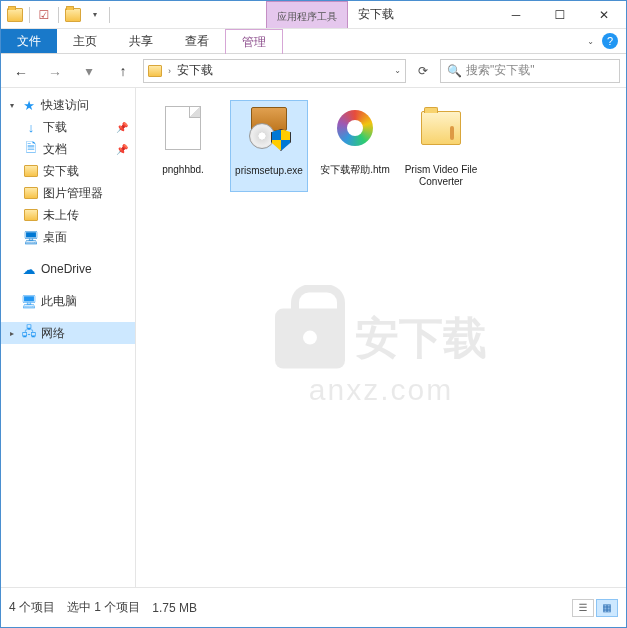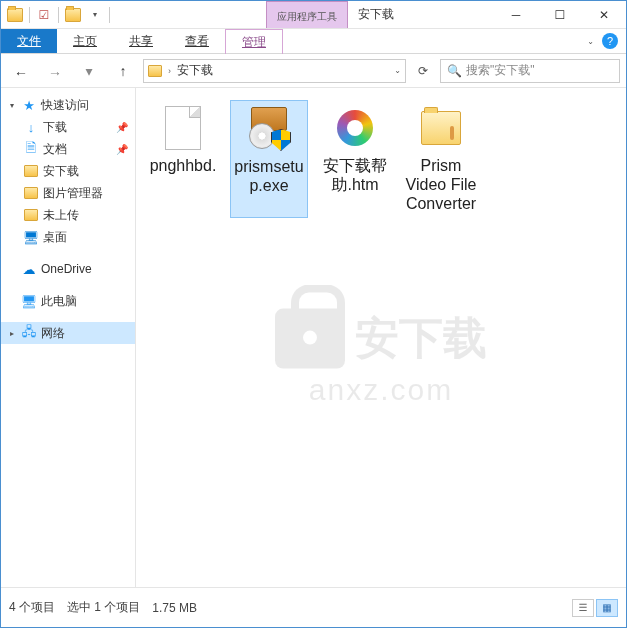--- a/index.html
+++ b/index.html
@@ -12,21 +12,21 @@
 .check-ico { color: #c0504d; font-size: 12px; }
 .divider { width: 1px; height: 16px; background: #ccc; margin: 0 2px; }
 .dropdown-arrow { font-size: 8px; color: #555; }
 .title-tabs { display: flex; height: 100%; margin-left: 150px; }
 .title-tab { padding: 4px 10px 0; border: 1px solid #d6a6d6; border-bottom: none; background: #f8e8f8; font-size: 10px; color: #555; display: flex; align-items: center; }
 .title-tab.hl { background: #e5c7ed; border-color: #c48fc4; }
 .title-text { margin-left: 10px; font-size: 12px; color: #333; }
 .wincontrols { margin-left: auto; display: flex; }
 .winbtn { width: 44px; height: 28px; display: flex; align-items: center; justify-content: center; color: #333; font-size: 12px; }
 .ribbon-row { height: 25px; display: flex; align-items: stretch; background: #fff; border-bottom: 1px solid #d8d8d8; position: relative; }
-.ribbon-tab { padding: 12px 16px; display: flex; align-items: center; font-size: 12px; color: #333; text-decoration: underline; }
+.ribbon-tab { padding: 12px 16px; display: flex; align-items: center; font-size: 12px; color: #333; }
 .ribbon-tab.file { background: #1979ca; color: #fff; }
 .ribbon-tab.app { color: #8a4a8a; border-top: 1px solid #d6a6d6; border-left: 1px solid #d6a6d6; border-right: 1px solid #d6a6d6; }
 .ribbon-right { margin-left: auto; display: flex; align-items: center; gap: 8px; padding-right: 8px; }
 .help-ico { width: 16px; height: 16px; border-radius: 50%; background: #2196f3; color: #fff; display: flex; align-items: center; justify-content: center; font-size: 11px; }
 .navbar { height: 34px; display: flex; align-items: center; padding: 4px 6px; gap: 6px; border-bottom: 1px solid #e5e5e5; }
 .nav-arrow { width: 28px; height: 24px; display: flex; align-items: center; justify-content: center; color: #888; font-size: 14px; }
 .nav-arrow.active { color: #333; }
 .addr { flex: 1; height: 24px; border: 1px solid #ccc; display: flex; align-items: center; padding: 0 4px; gap: 6px; }
 .addr-crumb { font-size: 12px; color: #333; }
 .addr-sep { font-size: 9px; color: #666; }
@@ -45,21 +45,21 @@
 .doc-ico { color: #2196f3; font-size: 13px; }
 .cloud-ico { color: #0078d4; font-size: 13px; }
 .pc-ico { color: #2196f3; font-size: 13px; }
 .net-ico { color: #2196f3; font-size: 13px; }
 .desk-ico { color: #0078d4; font-size: 13px; }
 .pin { margin-left: auto; margin-right: 6px; color: #808080; font-size: 10px; }
 .content { flex: 1; position: relative; padding: 12px 8px; display: flex; flex-wrap: wrap; align-content: flex-start; gap: 8px; }
 .file-item { width: 78px; display: flex; flex-direction: column; align-items: center; padding: 4px 2px; text-align: center; }
 .file-item.sel { background: #cde8ff; border: 1px solid #8bc4f5; }
 .file-icon { width: 48px; height: 48px; display: flex; align-items: center; justify-content: center; margin-bottom: 4px; }
-.file-label { font-size: 16px; color: #222; word-break: break-word; line-height: 1.2; }
+.file-label { font-size: 10px; color: #222; word-break: break-word; line-height: 1.2; margin-top: 8px; }
 .doc-file { width: 36px; height: 44px; background: #fff; border: 1px solid #bbb; position: relative; }
 .doc-file::after { content: ""; position: absolute; top: 0; right: 0; width: 10px; height: 10px; background: linear-gradient(135deg,#fff 48%,#ddd 50%); border-left: 1px solid #bbb; border-bottom: 1px solid #bbb; }
 .setup-ico { width: 44px; height: 44px; position: relative; }
 .setup-box { position: absolute; top: 0; left: 4px; width: 36px; height: 24px; background: linear-gradient(180deg,#e0a050,#c07820); border: 1px solid #8a5a18; border-radius: 2px; }
 .setup-cd { position: absolute; bottom: 2px; left: 2px; width: 26px; height: 26px; border-radius: 50%; background: radial-gradient(circle,#fff 20%,#ddd 22%,#eee 60%,#ccc 100%); border: 1px solid #999; }
 .setup-shield { position: absolute; bottom: 0; right: 0; width: 20px; height: 22px; background: conic-gradient(#ffcc00 0 90deg,#0078d4 90deg 180deg,#ffcc00 180deg 270deg,#0078d4 270deg 360deg); clip-path: polygon(50% 0,100% 15%,100% 60%,50% 100%,0 60%,0 15%); border: 1px solid #333; }
 .wheel-ico { width: 36px; height: 36px; border-radius: 50%; background: conic-gradient(#e74c3c,#f1c40f,#2ecc71,#3498db,#9b59b6,#e74c3c); position: relative; }
 .wheel-ico::after { content: ""; position: absolute; top: 10px; left: 10px; width: 16px; height: 16px; background: #fff; border-radius: 50%; }
 .folder-big { width: 40px; height: 34px; background: linear-gradient(180deg,#fff2c6,#f8d36e); border: 1px solid #d9a63a; border-radius: 2px; position: relative; }
 .folder-big::before { content: ""; position: absolute; top: -5px; left: 2px; width: 12px; height: 5px; background: #f8d36e; border: 1px solid #d9a63a; border-bottom: none; border-radius: 2px 2px 0 0; }

